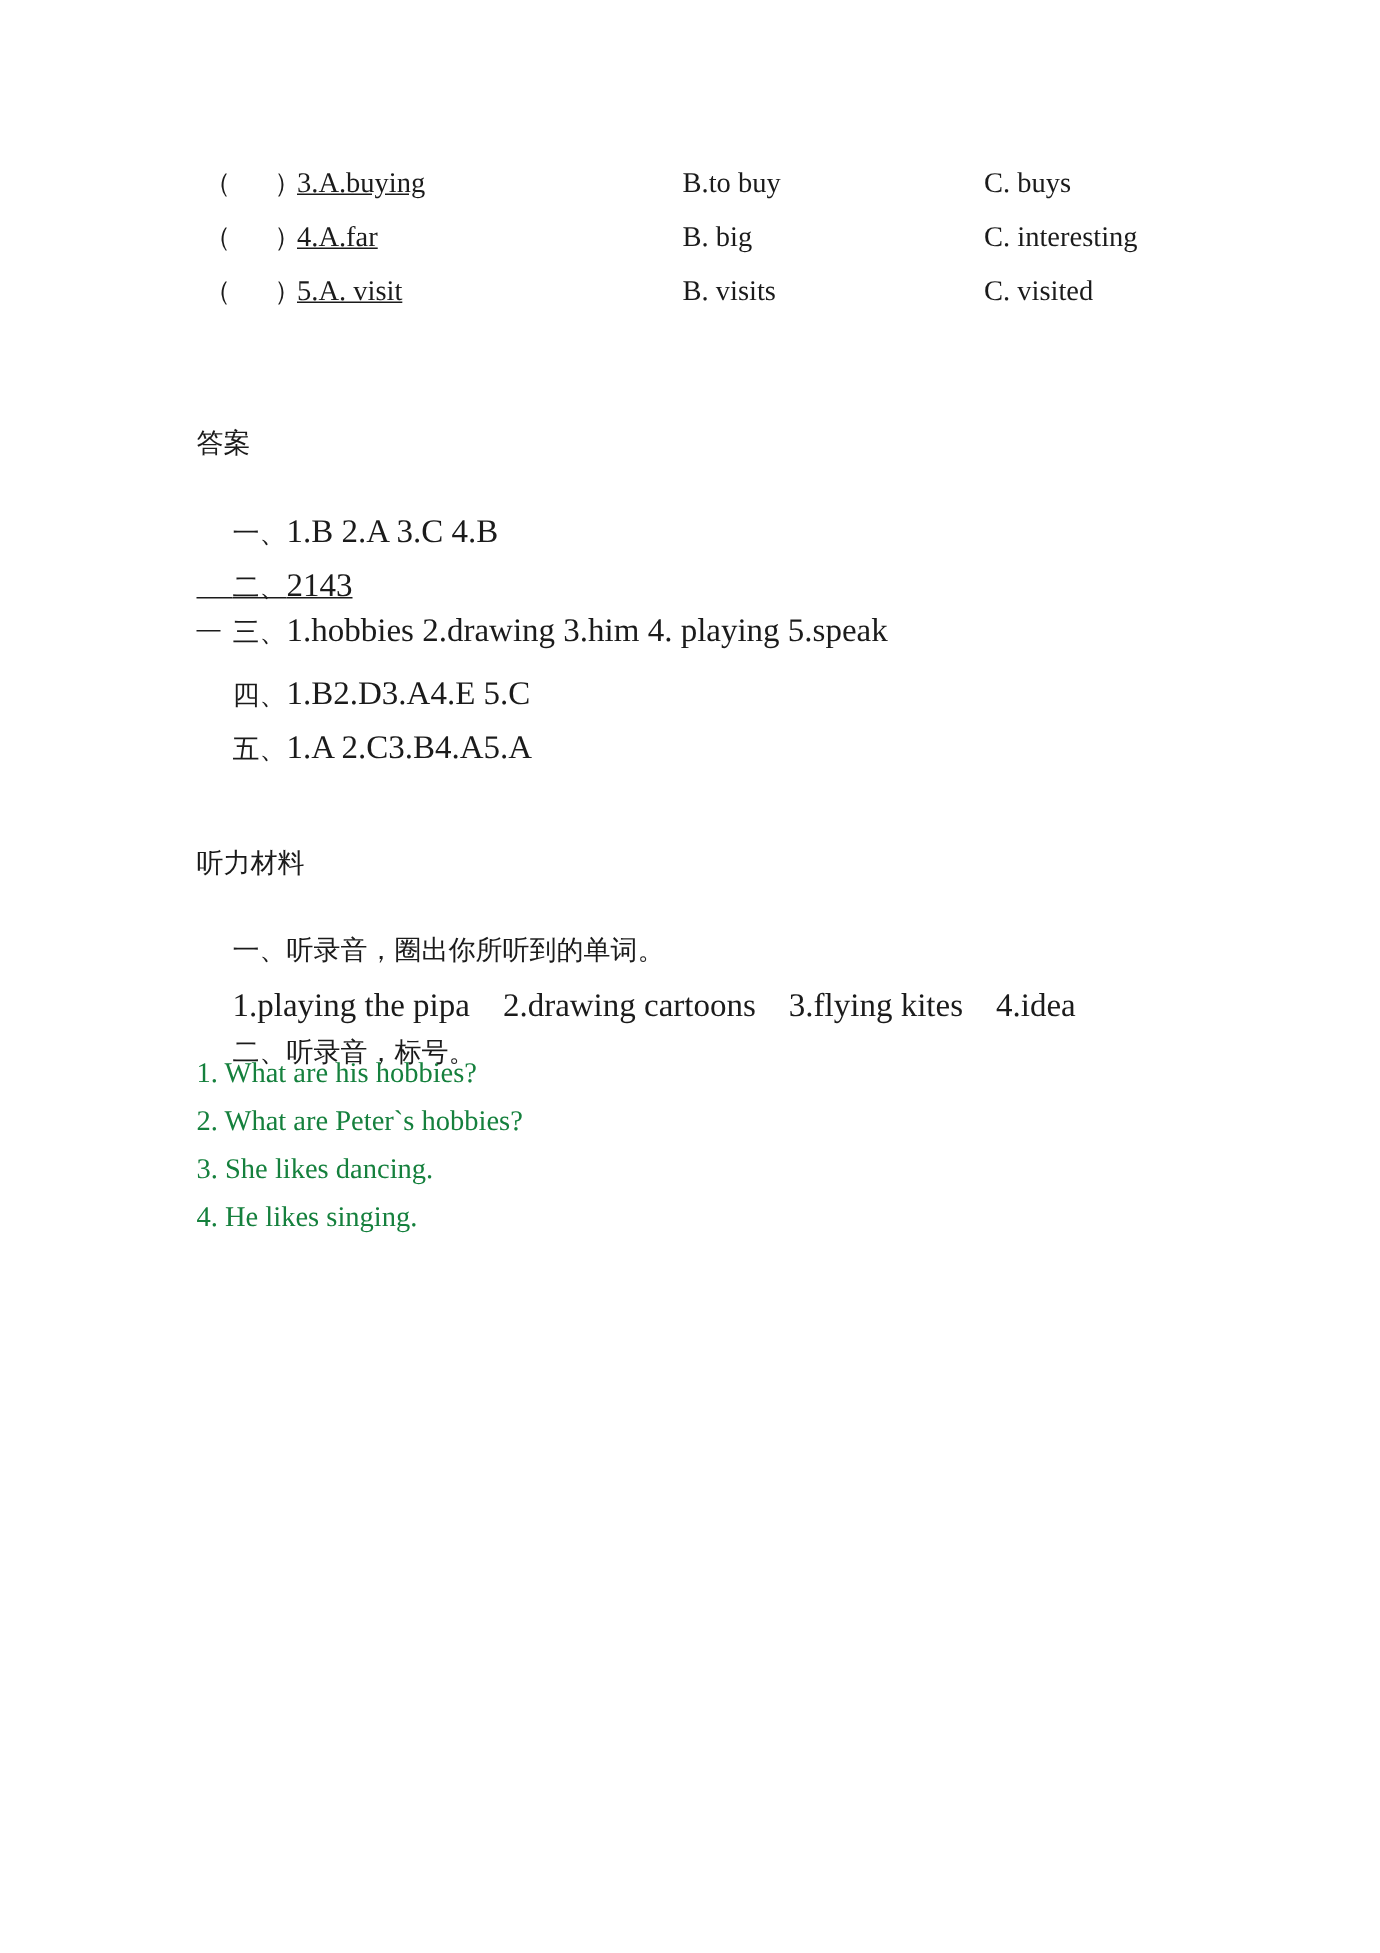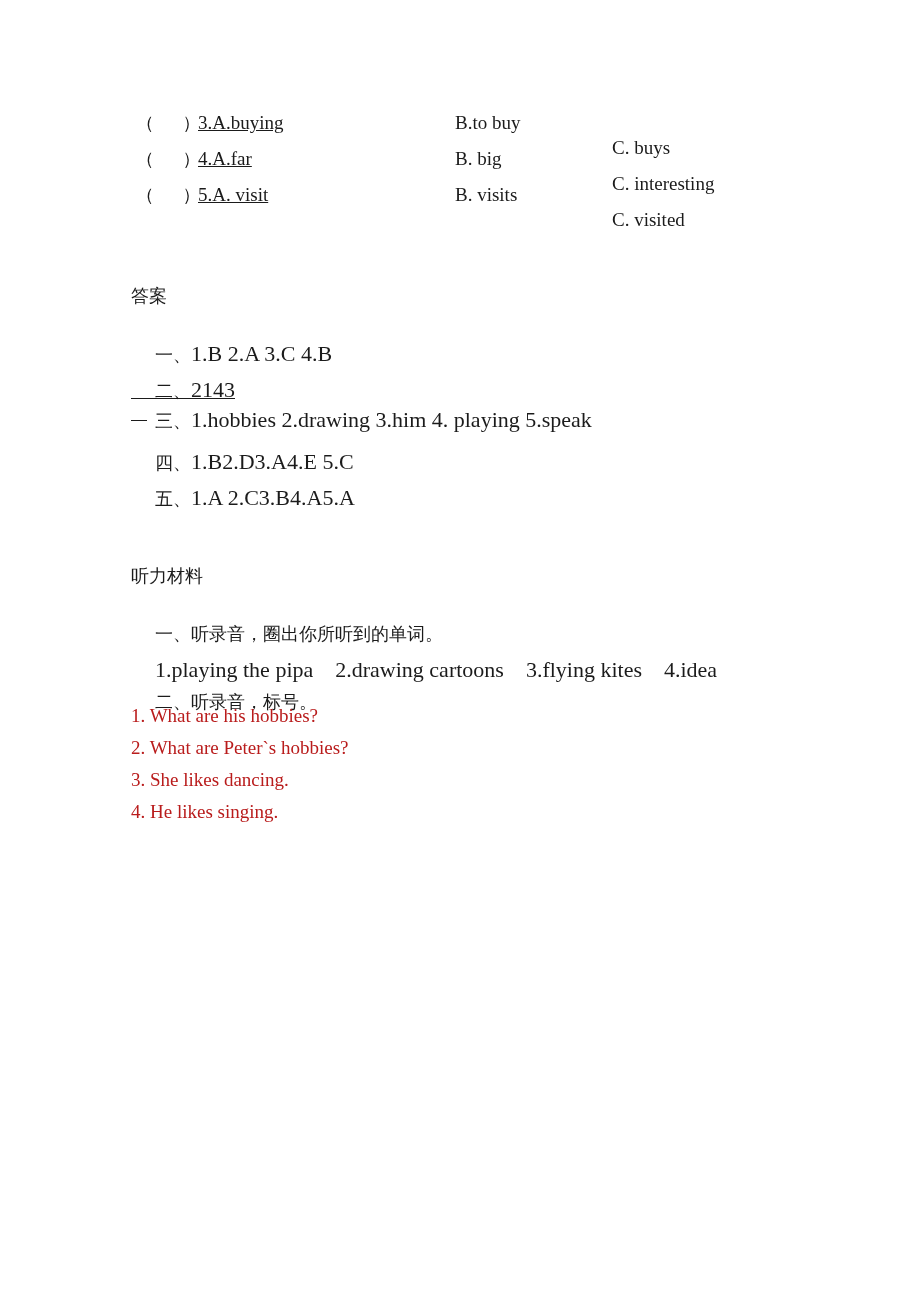--- a/index.html
+++ b/index.html
@@ -26,21 +26,21 @@
     overflow: hidden;
   }
 
   
   .line {
     position: absolute;
     left: 131px;
     font-size: 19px;
     line-height: 22px;
     white-space: pre;
-    color: #b91c1c;
+    color: #15803d;
   }
 
   
   .mc-row {
     position: absolute;
     left: 0;
     width: 920px;
     height: 26px;
     font-size: 19px;
     line-height: 26px;
@@ -57,23 +57,22 @@
     white-space: pre;
     text-decoration: underline;
   }
   .mc-b {
     position: absolute;
     left: 455px;
     white-space: pre;
   }
   .mc-c {
     position: absolute;
-    left: 612px;
+    left: 656px;
     white-space: pre;
-    margin-top: 25px;
   }
 
   
   .cjk {
     font-family: "DejaVu Sans", "Liberation Sans", sans-serif;
     font-size: 18px;
   }
   .heading {
     position: absolute;
     left: 131px;

